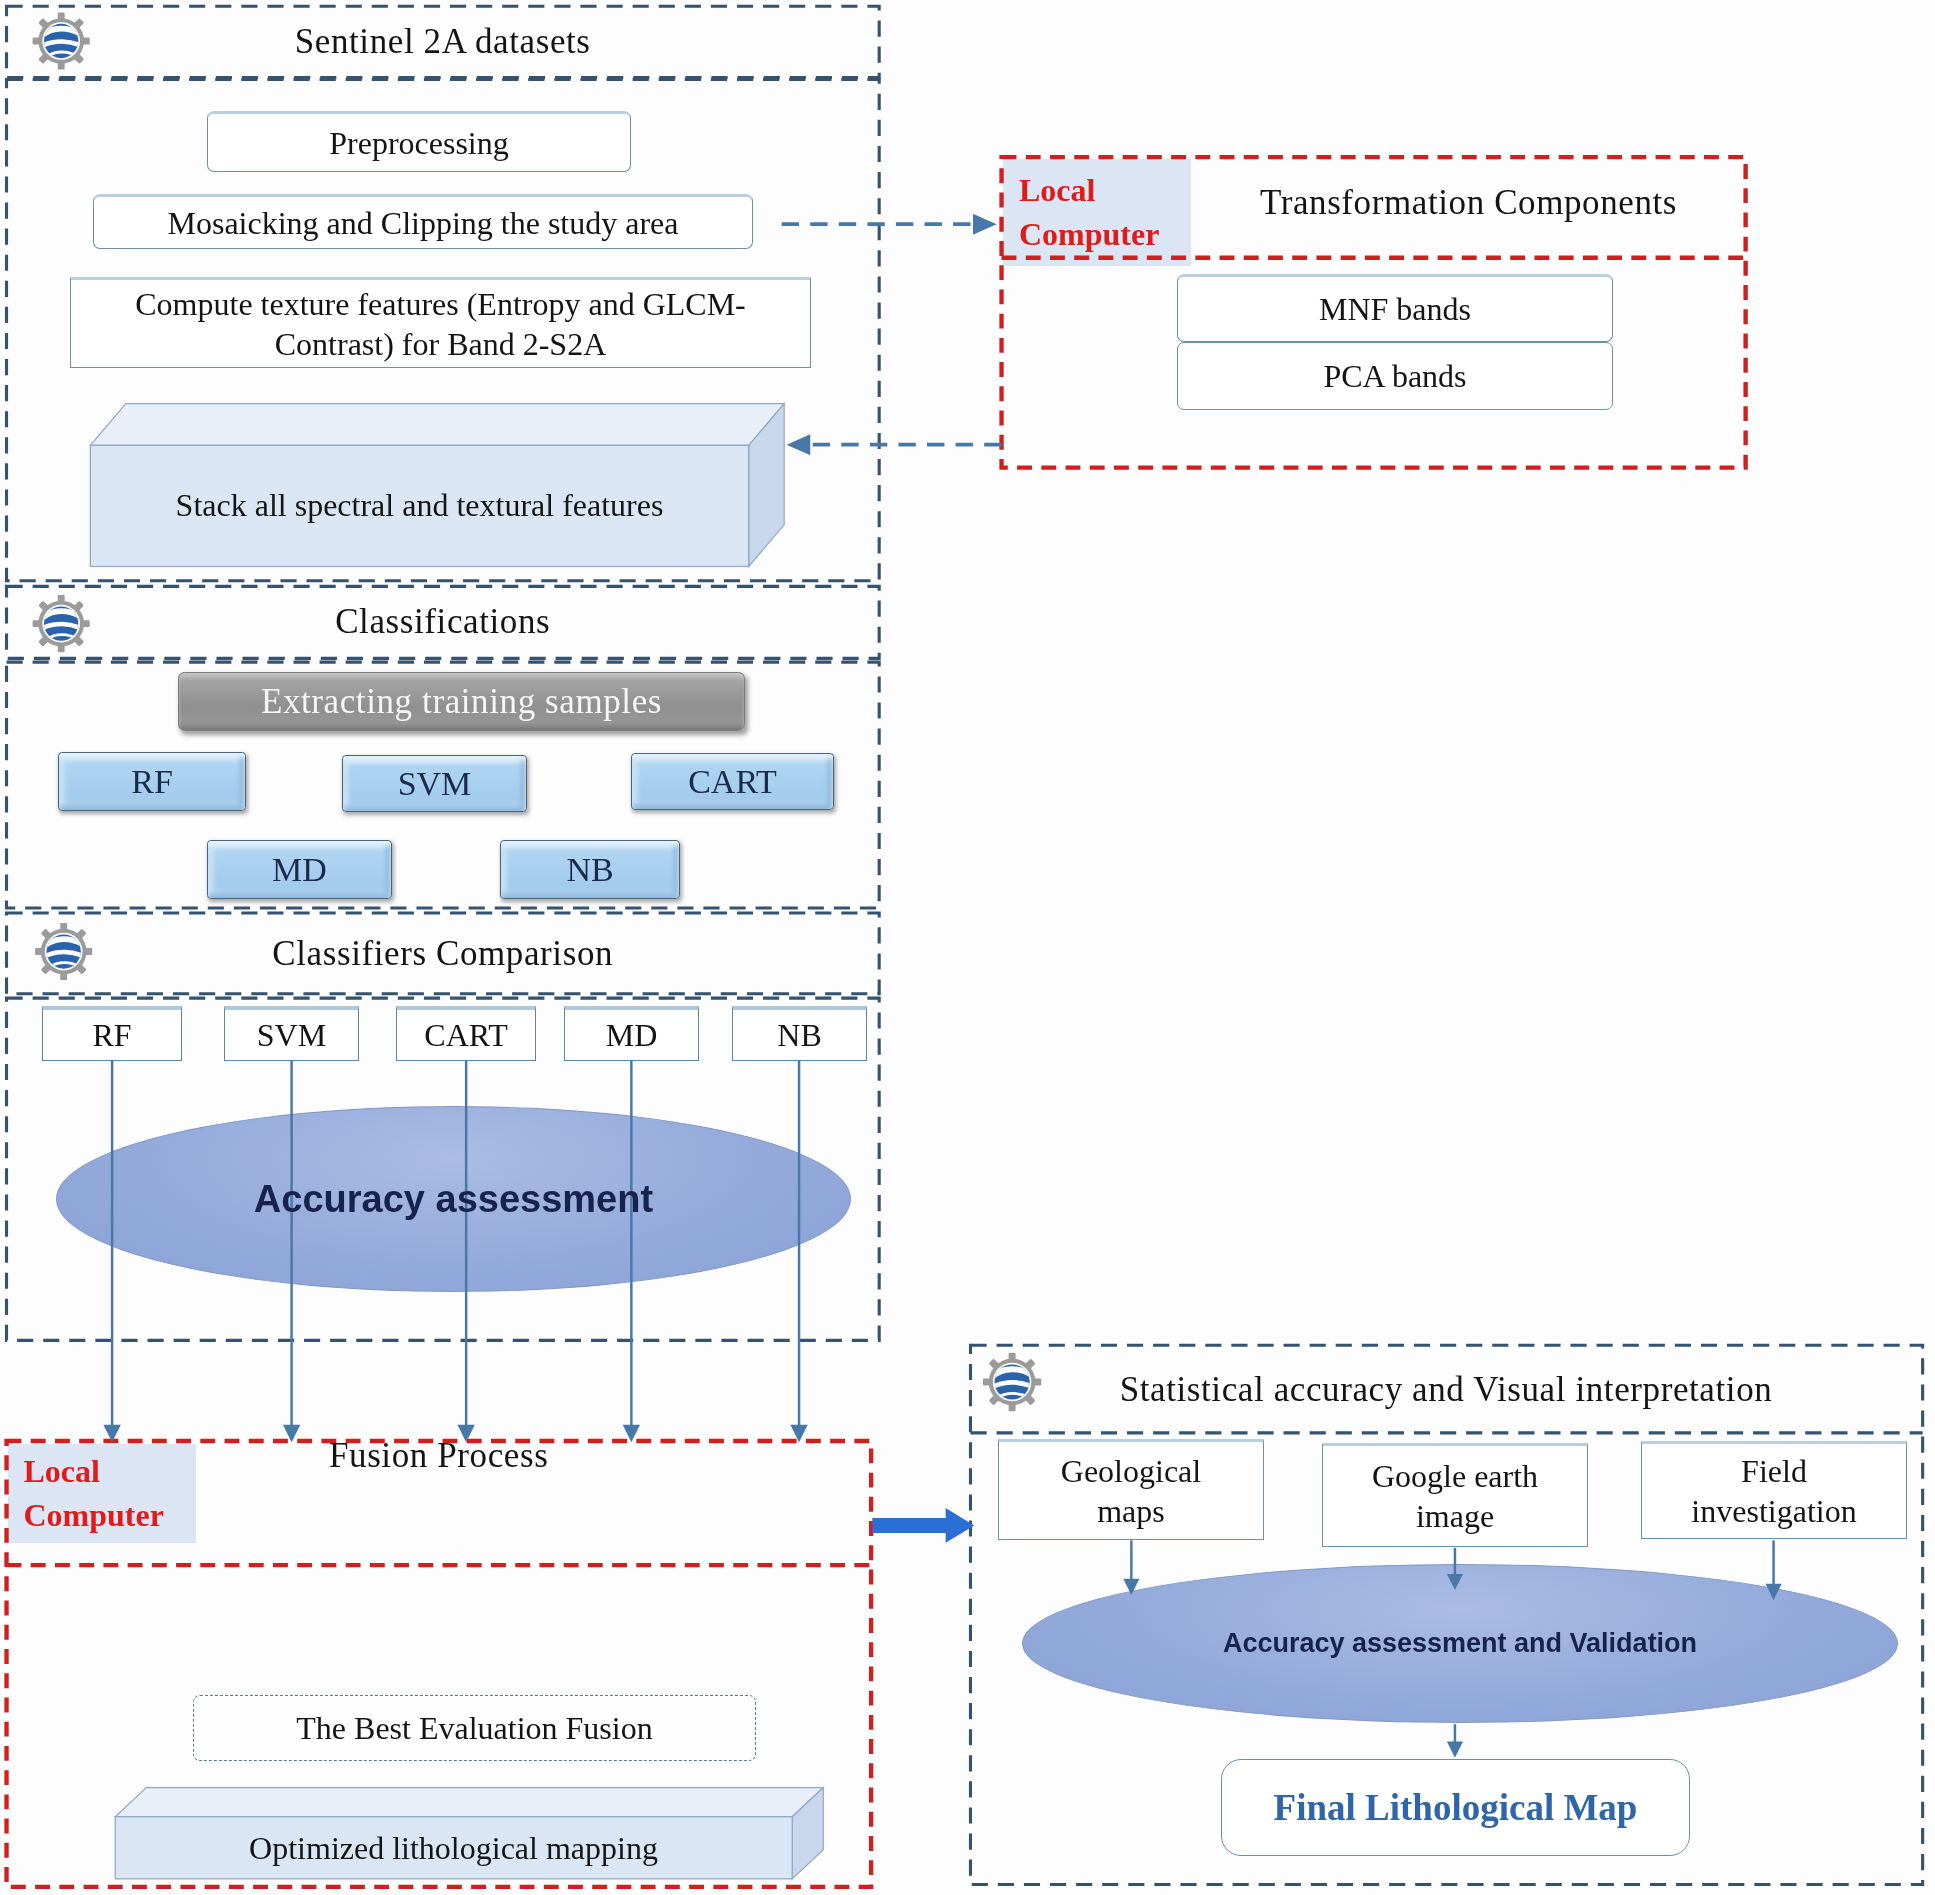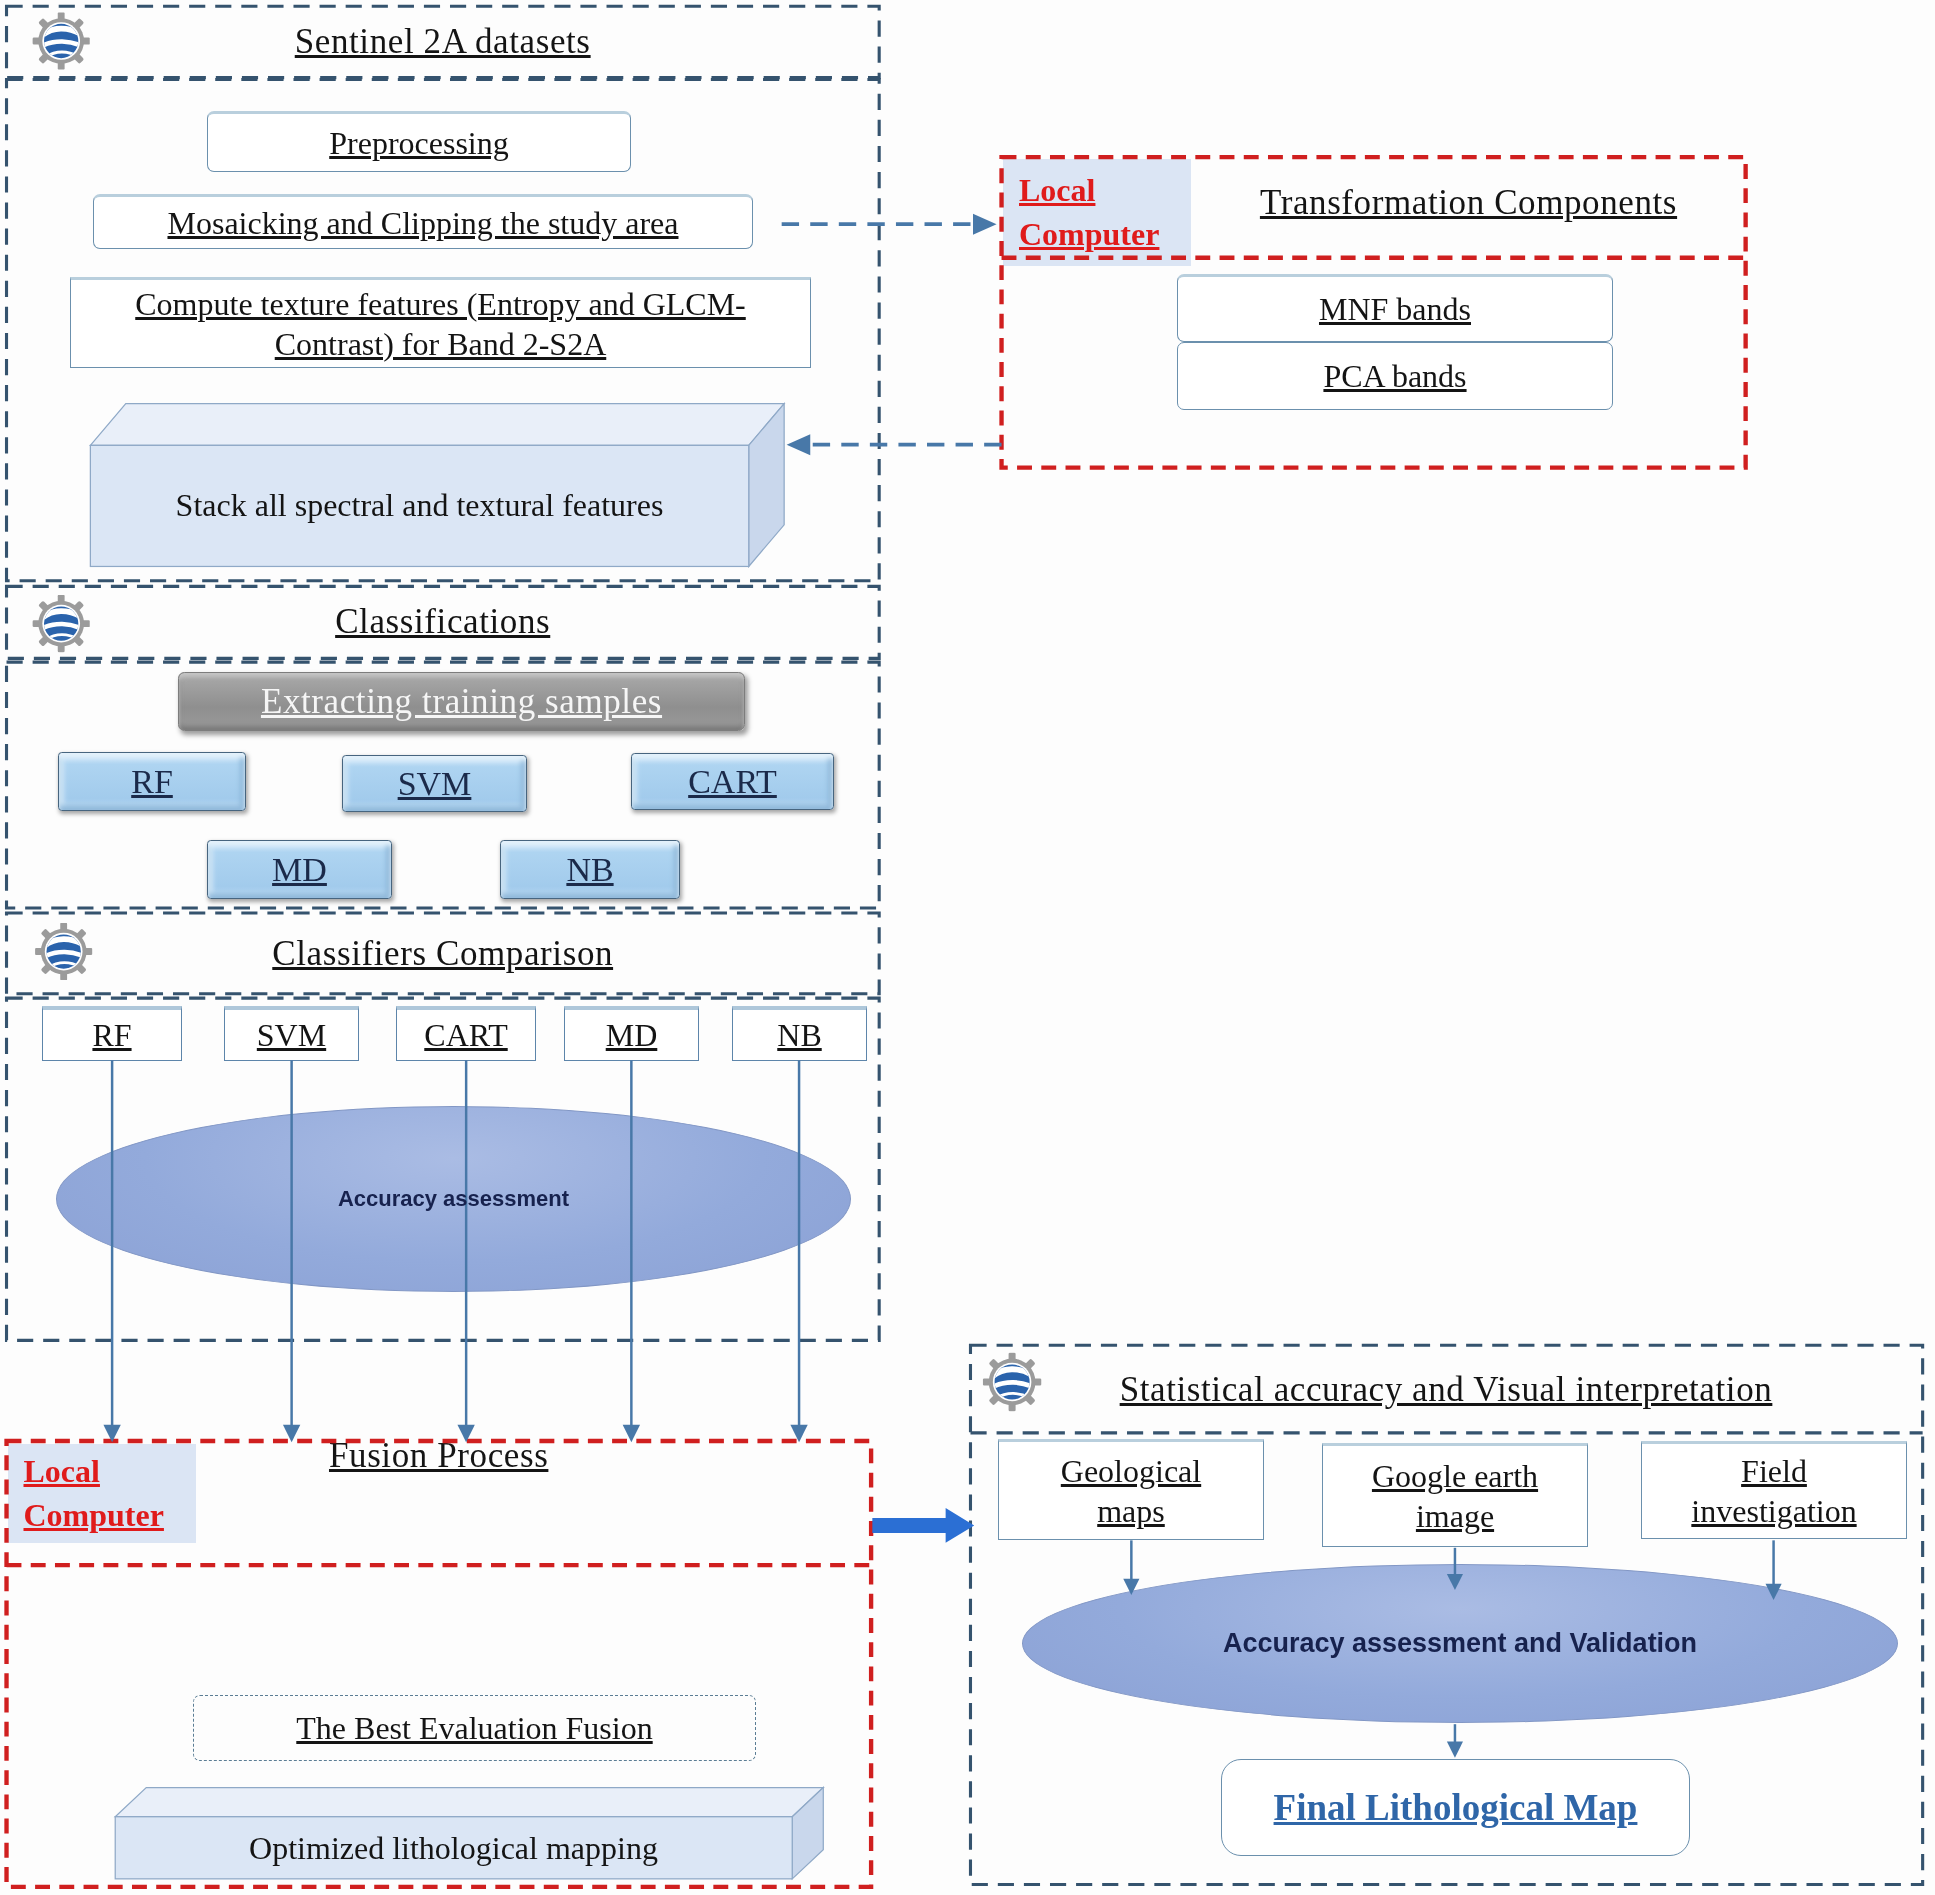--- a/index.html
+++ b/index.html
@@ -1,20 +1,20 @@
 <!DOCTYPE html>
 <html style="font-size:10px"><head>
 <meta charset="utf-8">
 <style>
   html,body{margin:0;padding:0;background:#ffffff;}
   #canvas{position:relative;width:1936px;height:1895px;background:#fdfdfd;overflow:hidden;
           font-family:"Liberation Serif",serif;color:#111;}
   .abs{position:absolute;box-sizing:border-box;}
   svg.overlay{position:absolute;left:0;top:0;z-index:3;pointer-events:none;}
-  .z2{z-index:2;text-decoration:underline;}
+  .z2{z-index:2;}
   .z4{z-index:4;}
 
   
   .hdr-title{position:absolute;text-align:center;font-size:35px;letter-spacing:0.6px;color:#141414;}
 
   
   .wbox{background:#ffffff;border:1.9px solid #6b90ad;border-top:3.7px solid #b9cfdd;
         display:flex;align-items:center;justify-content:center;text-align:center;
         font-size:32px;line-height:1.25;color:#141414;}
   .nowrap{white-space:nowrap;border-radius:7px;}
@@ -223,21 +223,21 @@
     <span>CART</span>
   </div>
   <div class="abs cmp-box z2" style="left:564px;top:1006px;width:135px;height:55px;">
     <span>MD</span>
   </div>
   <div class="abs cmp-box z2" style="left:732px;top:1006px;width:135px;height:55px;">
     <span>NB</span>
   </div>
 
   <div class="abs ellipse z2" style="left:56px;top:1106px;width:795px;height:186px;"></div>
-  <div class="ell-text z4" style="left:56px;top:1106px;width:795px;line-height:186px;font-size:22px;">Accuracy assessment</div>
+  <div class="ell-text z4" style="left:56px;top:1106px;width:795px;line-height:186px;font-size:38px;">Accuracy assessment</div>
 
   <div class="abs lc-label z2" style="left:7.5px;top:1444px;width:188px;height:99px;">Local Computer</div>
   <div class="hdr-title z2" style="left:6.2px;top:1400px;width:865px;line-height:112px;">Fusion Process</div>
 
   <div class="abs dash-inner nowrap z2" style="left:193px;top:1695px;width:563px;height:66px;">
     <span>The Best Evaluation Fusion</span>
   </div>
   <div class="cube-label z4" style="left:115px;top:1817px;width:677px;height:62px;">Optimized lithological mapping</div>
 
   <div class="hdr-title z2" style="left:970px;top:1346px;width:952px;line-height:88px;">Statistical accuracy and Visual interpretation</div>

